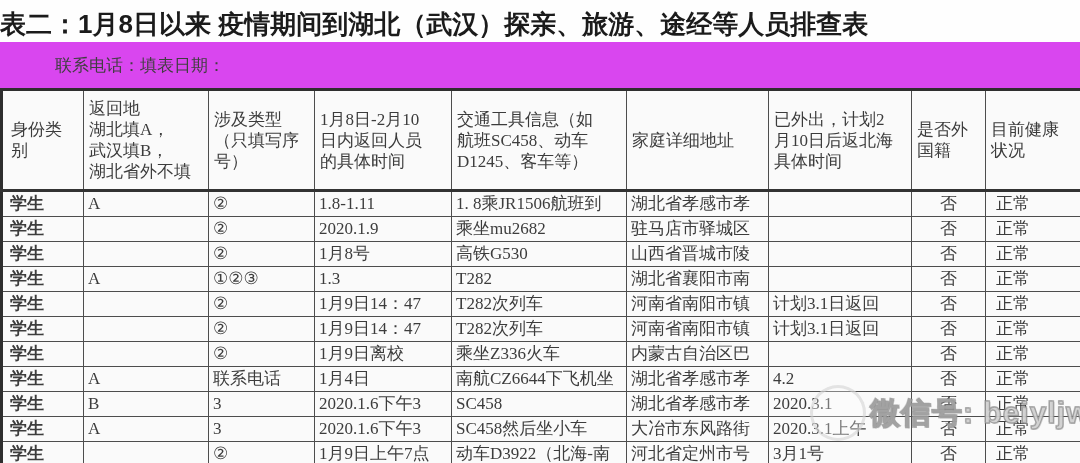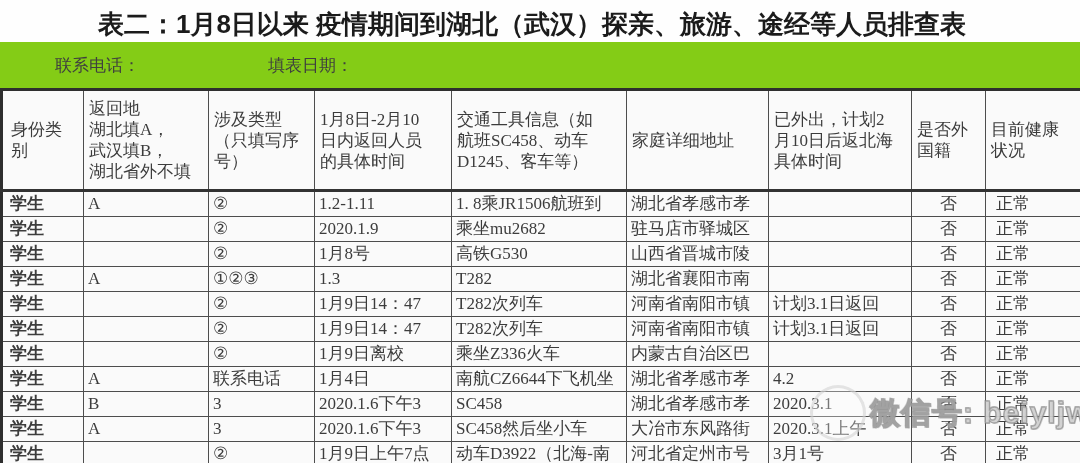--- a/index.html
+++ b/index.html
@@ -6,29 +6,29 @@
   body {
     width:1080px; height:463px; overflow:hidden; position:relative;
     background:#fcfcfc;
     font-family:"Liberation Serif","DejaVu Serif",serif;
     color:#3c3c3c;
   }
   .title-bar { height:42px; background:#fefefe; }
   .page-title {
     font-family:"Liberation Sans","DejaVu Sans",sans-serif;
     font-weight:bold; font-size:26px; color:#1b1b1b;
-    text-align:center; white-space:nowrap; padding:7px 16px 0 0;
+    text-align:left; white-space:nowrap; padding:7px 16px 0 0;
   }
   .meta-band {
-    height:46px; background:#84cc16;
+    height:46px; background:#d946ef;
     display:flex; align-items:center;
     font-size:17px; color:#3f3f3f;
   }
   .contact-label { margin-left:55px; }
-  .date-label { margin-left:128px; }
+  .date-label { }
 
   table.screen {
     border-collapse:collapse; table-layout:fixed;
     width:1080px; background:#fafafa;
     border:3px solid #2e2e2e;
   }
   th, td {
     border:1px solid #4d4d4d;
     overflow:hidden; white-space:nowrap;
     font-size:17px; font-weight:normal;
@@ -117,21 +117,21 @@
 国籍</th>
         <th class="c8">目前健康
 状况</th>
       </tr>
     </thead>
   <tbody>
       <tr>
         <td class="c0">学生</td>
         <td class="c1">A</td>
         <td class="c2">②</td>
-        <td class="c3">1.2-1.11</td>
+        <td class="c3">1.8-1.11</td>
         <td class="c4">1. 8乘JR1506航班到</td>
         <td class="c5">湖北省孝感市孝</td>
         <td class="c6"></td>
         <td class="c7">否</td>
         <td class="c8">正常</td>
       </tr>
       <tr>
         <td class="c0">学生</td>
         <td class="c1"></td>
         <td class="c2">②</td>

